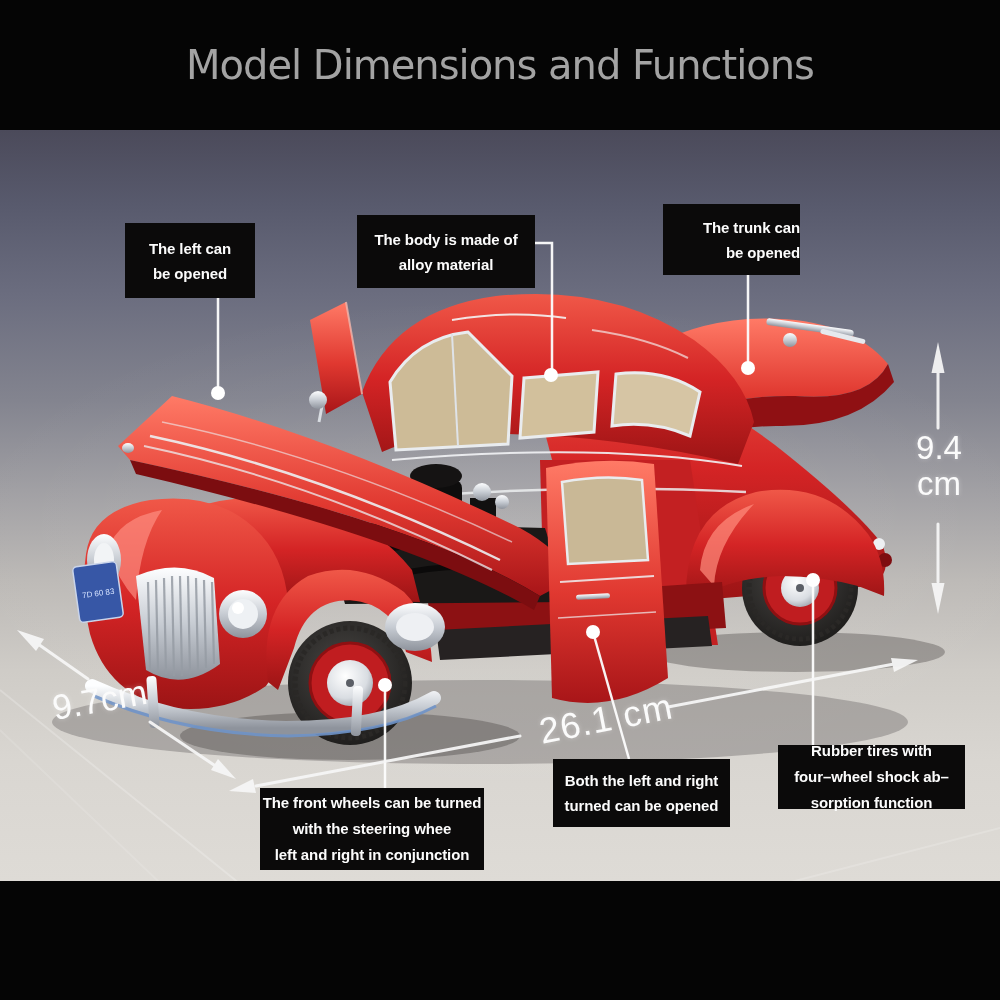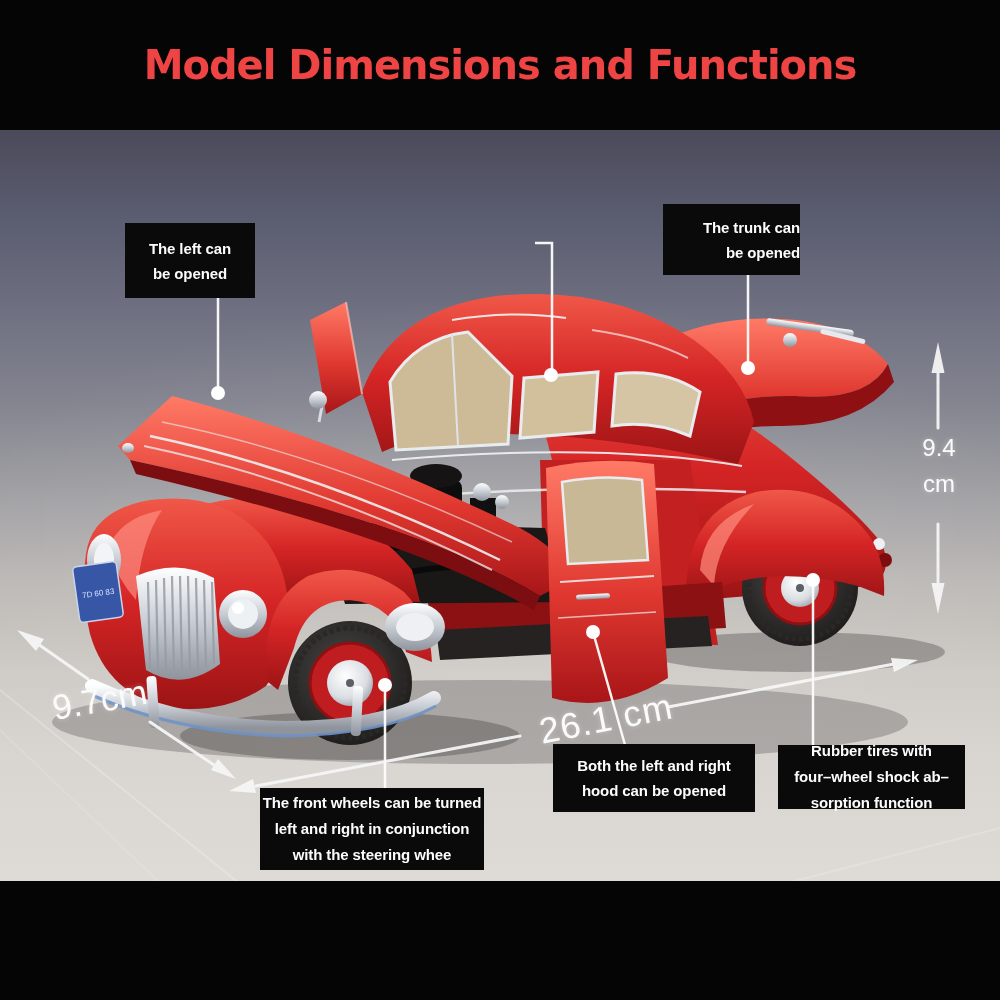--- a/index.html
+++ b/index.html
@@ -1,35 +1,35 @@
 <!DOCTYPE html>
 <html><head>
 <meta charset="utf-8">
 <style>
   html,body{margin:0;padding:0;background:#050505;}
   .stage{position:relative;width:1000px;height:1000px;background:#050505;overflow:hidden;
          font-family:"Liberation Sans",sans-serif;}
   .band-top{position:absolute;left:0;top:0;width:1000px;height:130px;background:#050505;
             display:flex;align-items:center;justify-content:center;}
-  .page-title{color:#ef4444;font-family:"DejaVu Sans","Liberation Sans",sans-serif;
-              font-weight:700;font-size:40px;letter-spacing:-1px;white-space:nowrap;}
+  .page-title{color:#a3a3a3;font-family:"DejaVu Sans","Liberation Sans",sans-serif;
+              font-weight:400;font-size:40px;letter-spacing:-1px;white-space:nowrap;}
   .band-bottom{position:absolute;left:0;top:881px;width:1000px;height:119px;background:#050505;}
   .photo{position:absolute;left:0;top:130px;width:1000px;height:751px;
          background:
            radial-gradient(90% 55% at 50% 56%, rgba(255,255,255,0.10), rgba(255,255,255,0) 62%),
            linear-gradient(180deg,#4b4a5a 0%,#585a6d 10%,#6b6d7f 22%,#83848f 36%,
                            #a09fa3 48%,#bcb9b6 60%,#cfccc7 72%,#d9d6d1 84%,#dedbd6 100%);}
   .photo svg{position:absolute;left:0;top:0;}
   .callout{position:absolute;background:#0b0a0a;color:#fcfcfc;
            display:flex;flex-direction:column;align-items:center;justify-content:center;
            text-align:center;font-weight:700;font-size:15px;line-height:25px;letter-spacing:-0.1px;}
   .callout.three{line-height:26px;}
   .dim-label{position:absolute;color:#fbfbfb;font-weight:400;
              text-shadow:0 0 5px rgba(255,255,255,0.35);white-space:nowrap;}
-  .dim-height{left:897px;top:300px;width:84px;text-align:center;font-size:24px;line-height:36px;}
+  .dim-height{left:897px;top:300px;width:84px;text-align:center;font-size:33px;line-height:36px;}
   .dim-height span{display:block;}
   .dim-width{left:52px;top:550px;font-size:35px;transform:rotate(-10deg);}
   .dim-length{left:506px;top:568px;width:200px;text-align:center;font-size:36px;
               letter-spacing:1px;transform:rotate(-11deg);}
 </style>
 </head>
 <body>
 
 <div class="stage">
 
@@ -248,41 +248,45 @@
           <polygon points="918,530 894,542 891,528" stroke="none"></polygon>
         </g>
       </g>
     </svg>
 
     <div class="callout" style="left:125px;top:93px;width:130px;height:75px;">
       <div>The left can</div>
       <div>be opened</div>
     </div>
 
+    <div class="callout" style="left:357px;top:85px;width:178px;height:73px;">
+      <div>The body is made of</div>
+      <div>alloy material</div>
+    </div>
 
     <div class="callout" style="left:663px;top:74px;width:137px;height:71px;align-items:flex-end;">
       <div>The trunk can</div>
       <div>be opened</div>
     </div>
 
-    <div class="callout" style="left:553px;top:614px;width:202px;height:68px;">
+    <div class="callout" style="left:553px;top:629px;width:177px;height:68px;">
       <div>Both the left and right</div>
-      <div>hood can be opened</div>
+      <div>turned can be opened</div>
     </div>
 
     <div class="callout three" style="left:778px;top:615px;width:187px;height:64px;">
       <div>Rubber tires with</div>
       <div>four–wheel shock ab–</div>
       <div>sorption function</div>
     </div>
 
     <div class="callout three" style="left:260px;top:658px;width:224px;height:82px;">
       <div>The front wheels can be turned</div>
+      <div>with the steering whee</div>
       <div>left and right in conjunction</div>
-      <div>with the steering whee</div>
     </div>
 
     <div class="dim-label dim-height">
       <span>9.4</span>
       <span>cm</span>
     </div>
     <div class="dim-label dim-width">9.7cm</div>
     <div class="dim-label dim-length">26.1 cm</div>
 
   </div>

